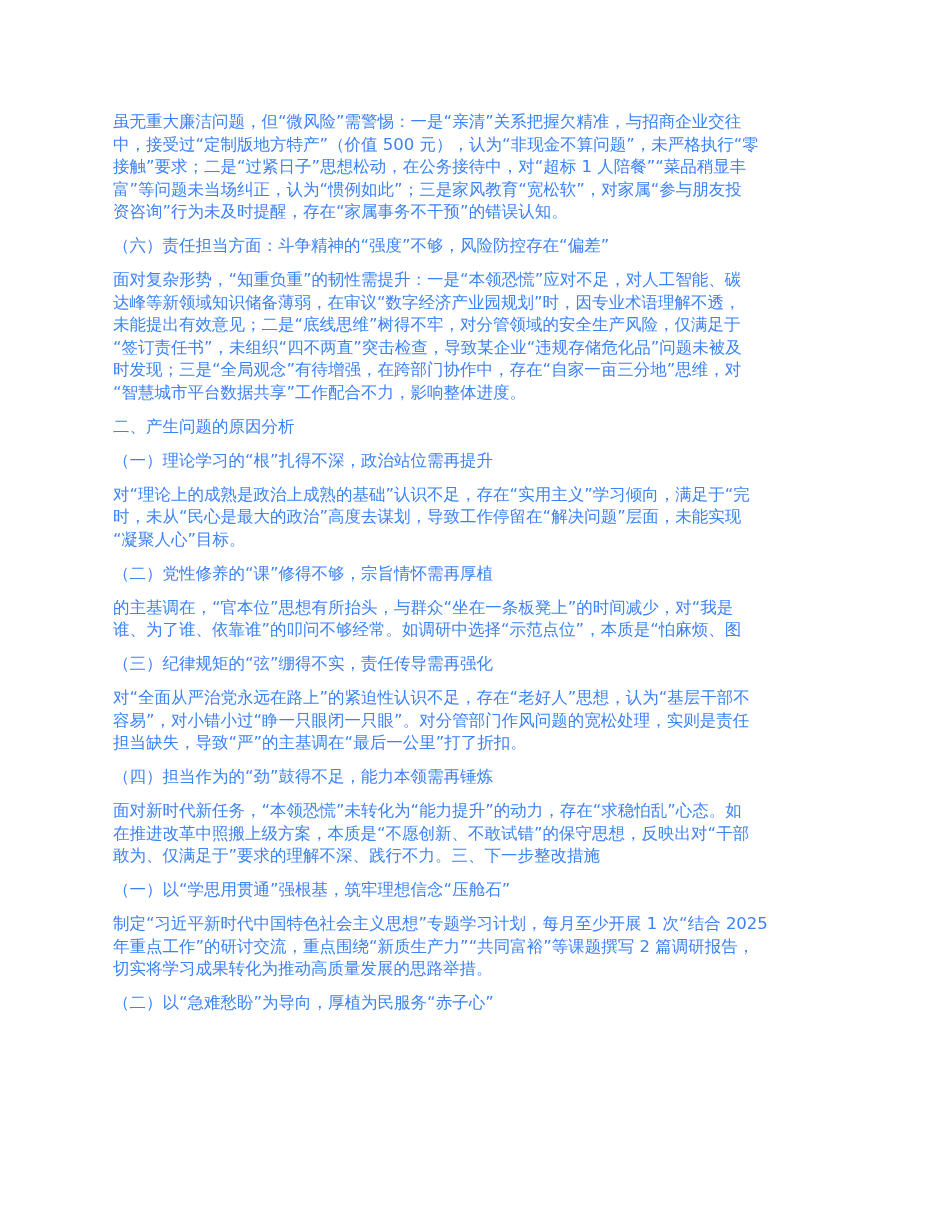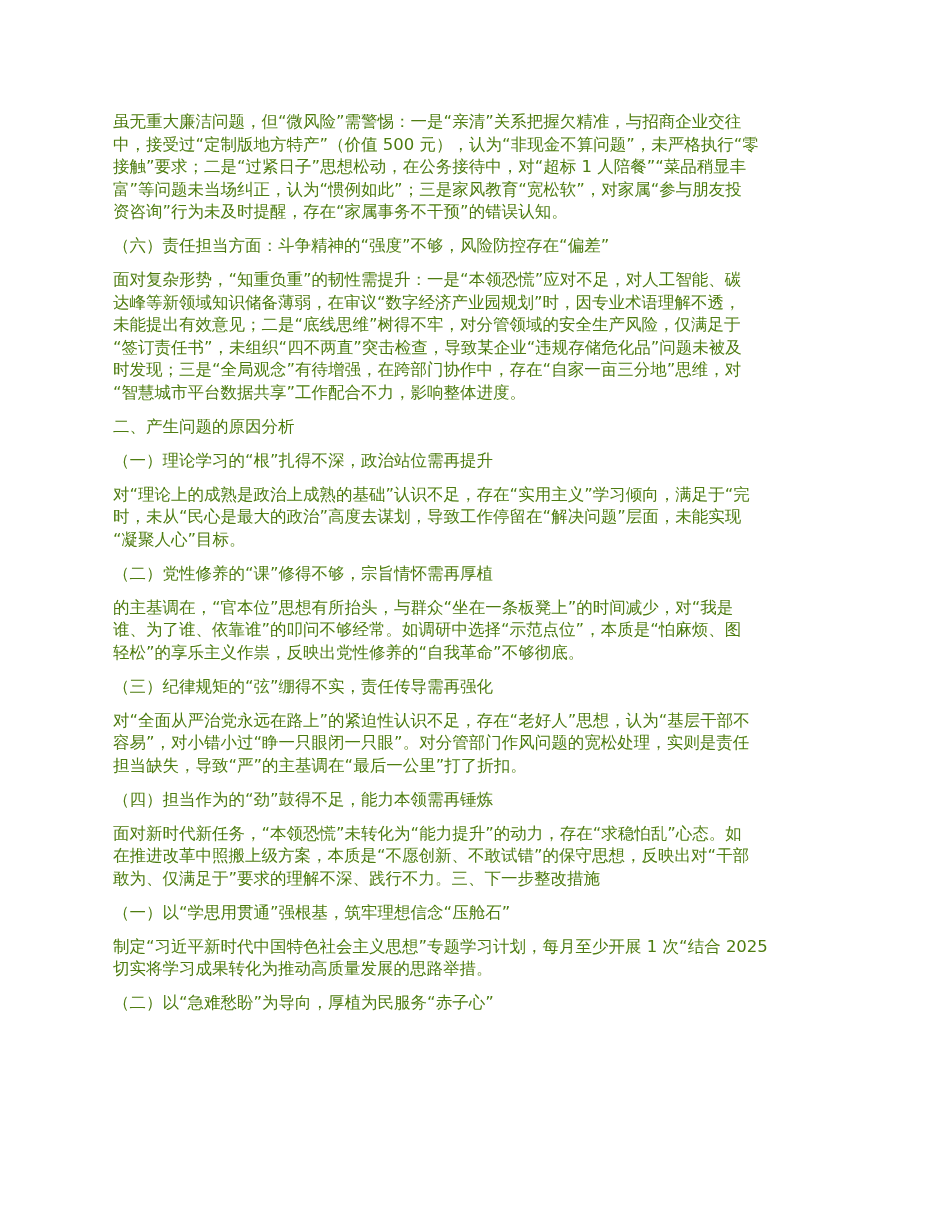--- a/index.html
+++ b/index.html
@@ -1,20 +1,20 @@
 <!DOCTYPE html>
 <html><head>
 <meta charset="utf-8">
 <style>
   html, body { margin: 0; padding: 0; background: #ffffff; }
   body { width: 950px; height: 1230px; position: relative; overflow: hidden; }
   .page {
     position: absolute; left: 113px; top: 111px; width: 730px;
     font-family: "DejaVu Sans", "Liberation Sans", sans-serif;
-    font-size: 16.5px; line-height: 22.5px; color: #4d7c0f;
+    font-size: 16.5px; line-height: 22.5px; color: #3b82f6;
   }
   .para { margin: 0 0 11.5px 0; }
   .line { display: block; white-space: nowrap; }
   .heading { margin: 0 0 11.5px 0; }
 </style>
 </head>
 <body>
 
 <div class="page">
 
@@ -45,21 +45,20 @@
     <span class="line">对“理论上的成熟是政治上成熟的基础”认识不足，存在“实用主义”学习倾向，满足于“完</span>
     <span class="line">时，未从“民心是最大的政治”高度去谋划，导致工作停留在“解决问题”层面，未能实现</span>
     <span class="line">“凝聚人心”目标。</span>
   </p>
 
   <p class="heading">（二）党性修养的“课”修得不够，宗旨情怀需再厚植</p>
 
   <p class="para">
     <span class="line">的主基调在，“官本位”思想有所抬头，与群众“坐在一条板凳上”的时间减少，对“我是</span>
     <span class="line">谁、为了谁、依靠谁”的叩问不够经常。如调研中选择“示范点位”，本质是“怕麻烦、图</span>
-    <span class="line">轻松”的享乐主义作祟，反映出党性修养的“自我革命”不够彻底。</span>
   </p>
 
   <p class="heading">（三）纪律规矩的“弦”绷得不实，责任传导需再强化</p>
 
   <p class="para">
     <span class="line">对“全面从严治党永远在路上”的紧迫性认识不足，存在“老好人”思想，认为“基层干部不</span>
     <span class="line">容易”，对小错小过“睁一只眼闭一只眼”。对分管部门作风问题的宽松处理，实则是责任</span>
     <span class="line">担当缺失，导致“严”的主基调在“最后一公里”打了折扣。</span>
   </p>
 
@@ -68,18 +67,19 @@
   <p class="para">
     <span class="line">面对新时代新任务，“本领恐慌”未转化为“能力提升”的动力，存在“求稳怕乱”心态。如</span>
     <span class="line">在推进改革中照搬上级方案，本质是“不愿创新、不敢试错”的保守思想，反映出对“干部</span>
     <span class="line">敢为、仅满足于”要求的理解不深、践行不力。三、下一步整改措施</span>
   </p>
 
   <p class="heading">（一）以“学思用贯通”强根基，筑牢理想信念“压舱石”</p>
 
   <p class="para">
     <span class="line">制定“习近平新时代中国特色社会主义思想”专题学习计划，每月至少开展 1 次“结合 2025</span>
+    <span class="line">年重点工作”的研讨交流，重点围绕“新质生产力”“共同富裕”等课题撰写 2 篇调研报告，</span>
     <span class="line">切实将学习成果转化为推动高质量发展的思路举措。</span>
   </p>
 
   <p class="heading">（二）以“急难愁盼”为导向，厚植为民服务“赤子心”</p>
 
 </div>
 
 </body></html>

